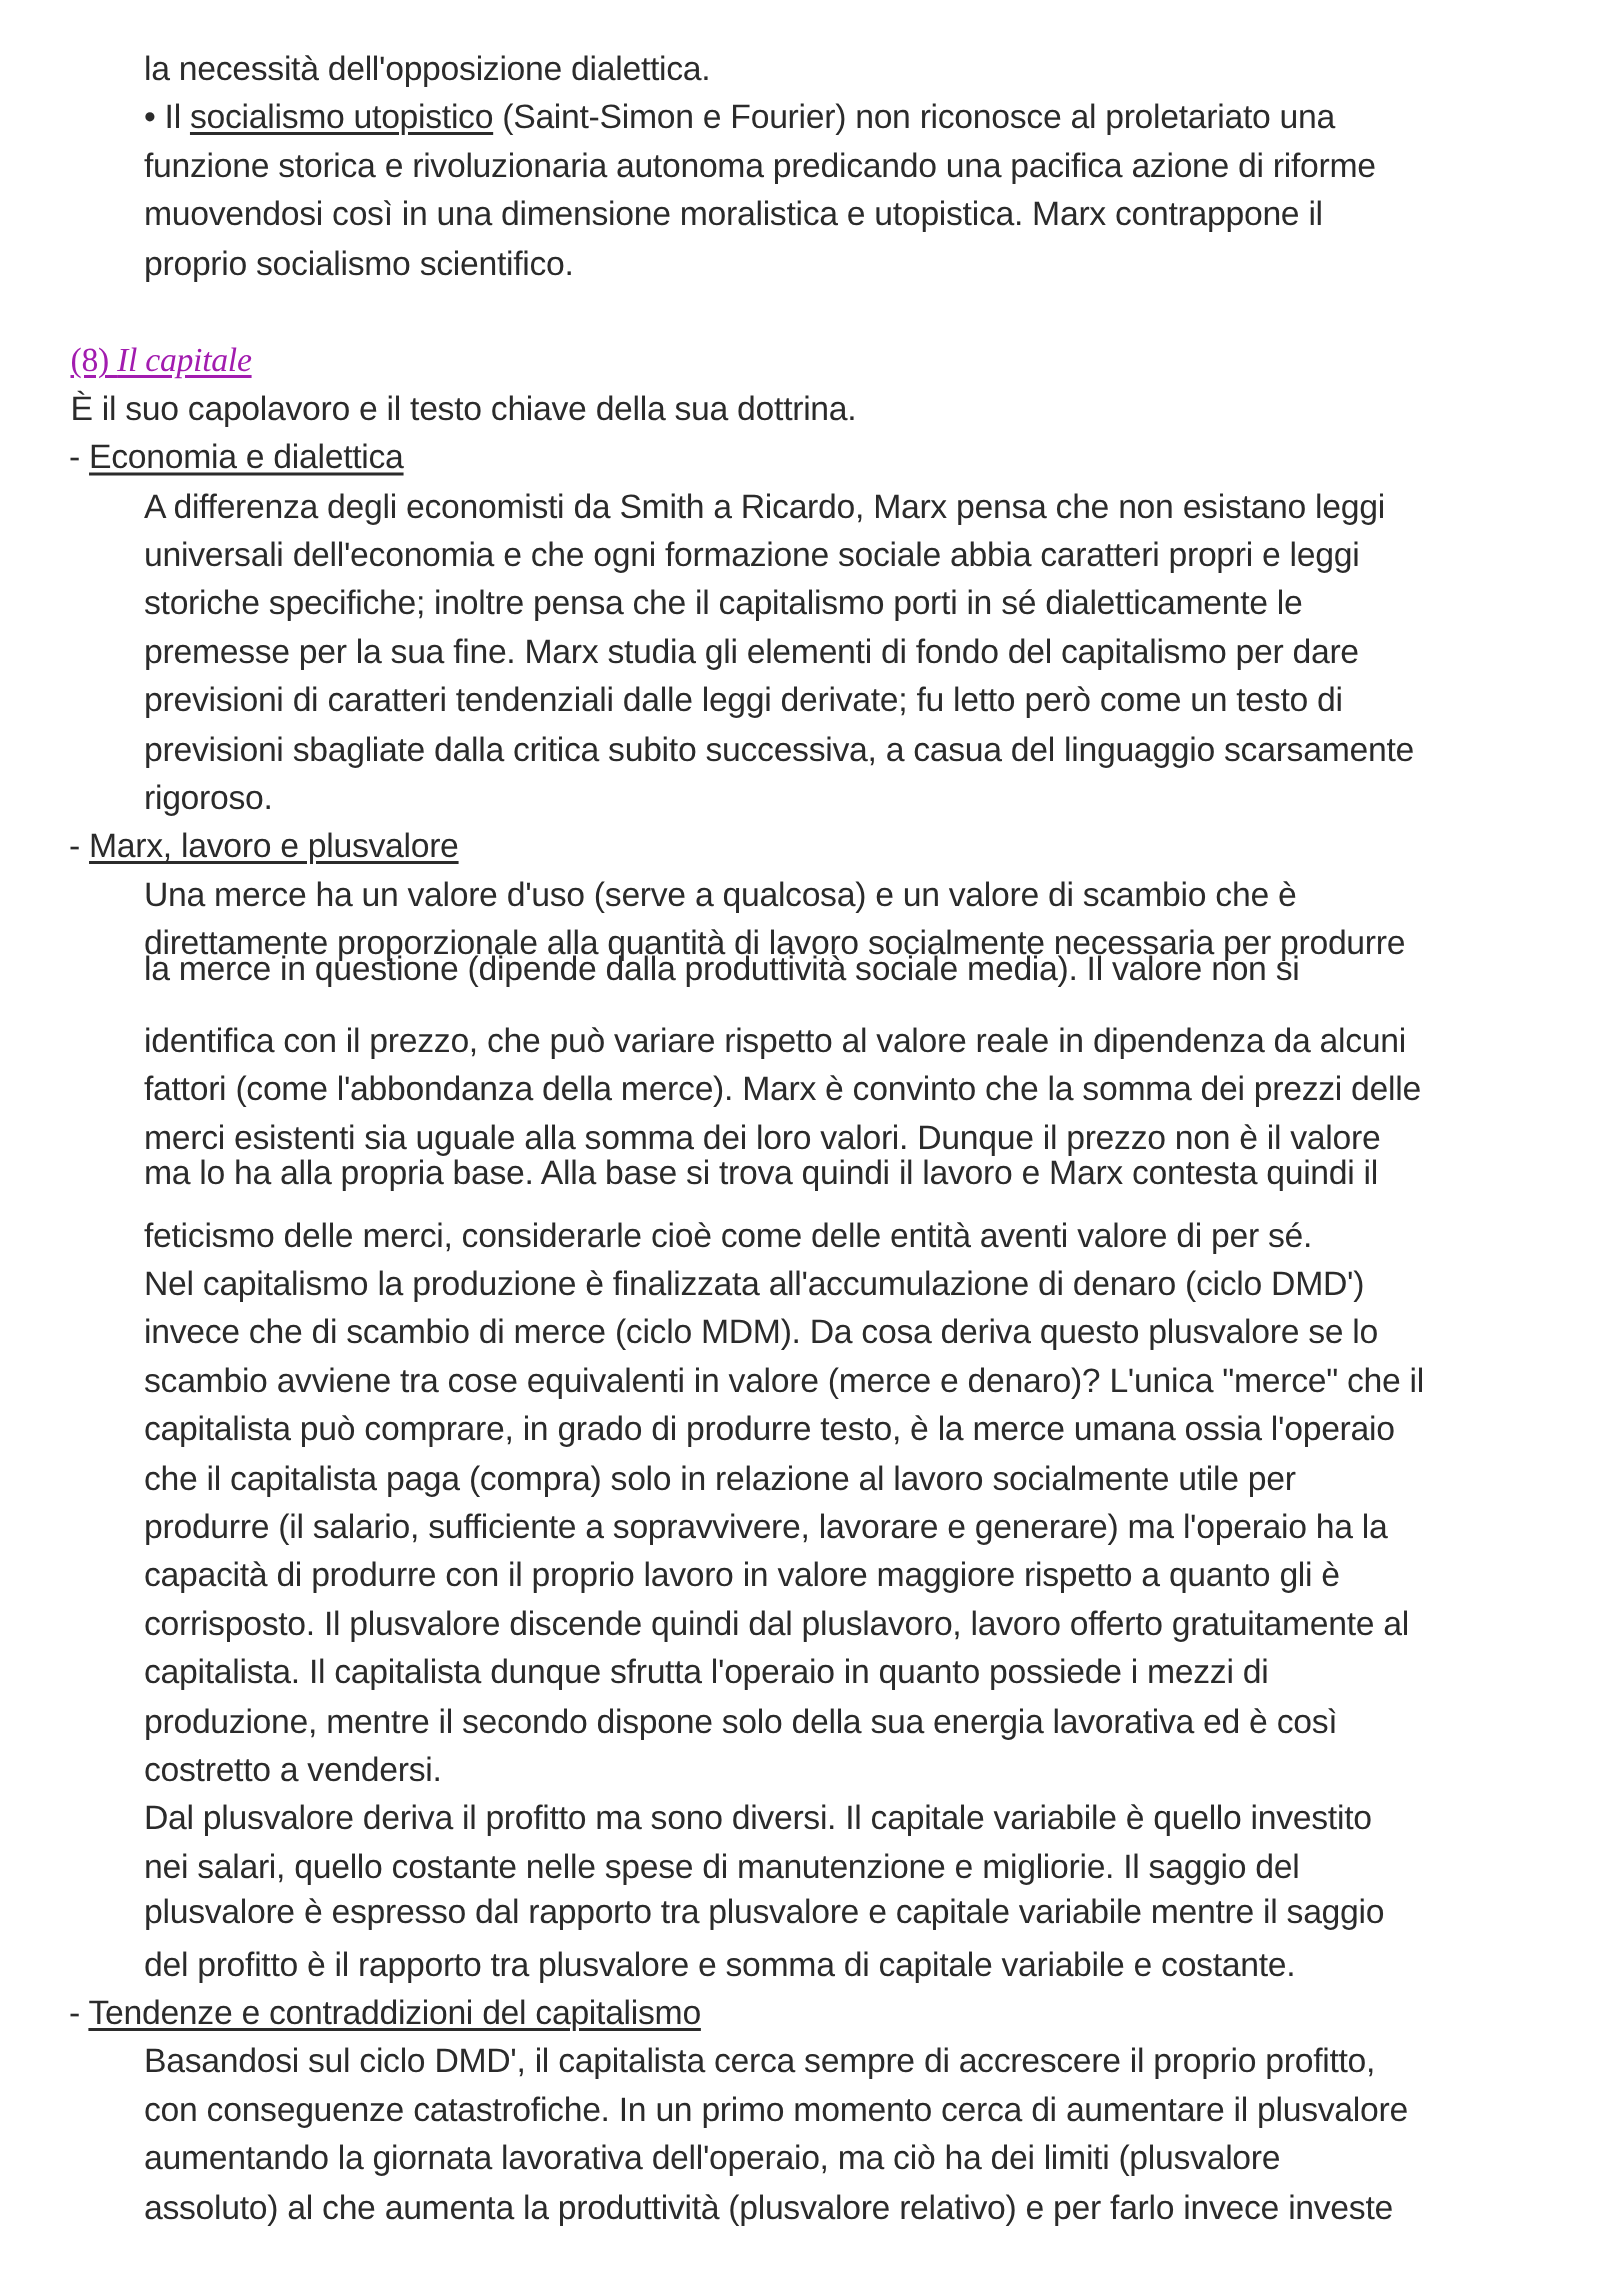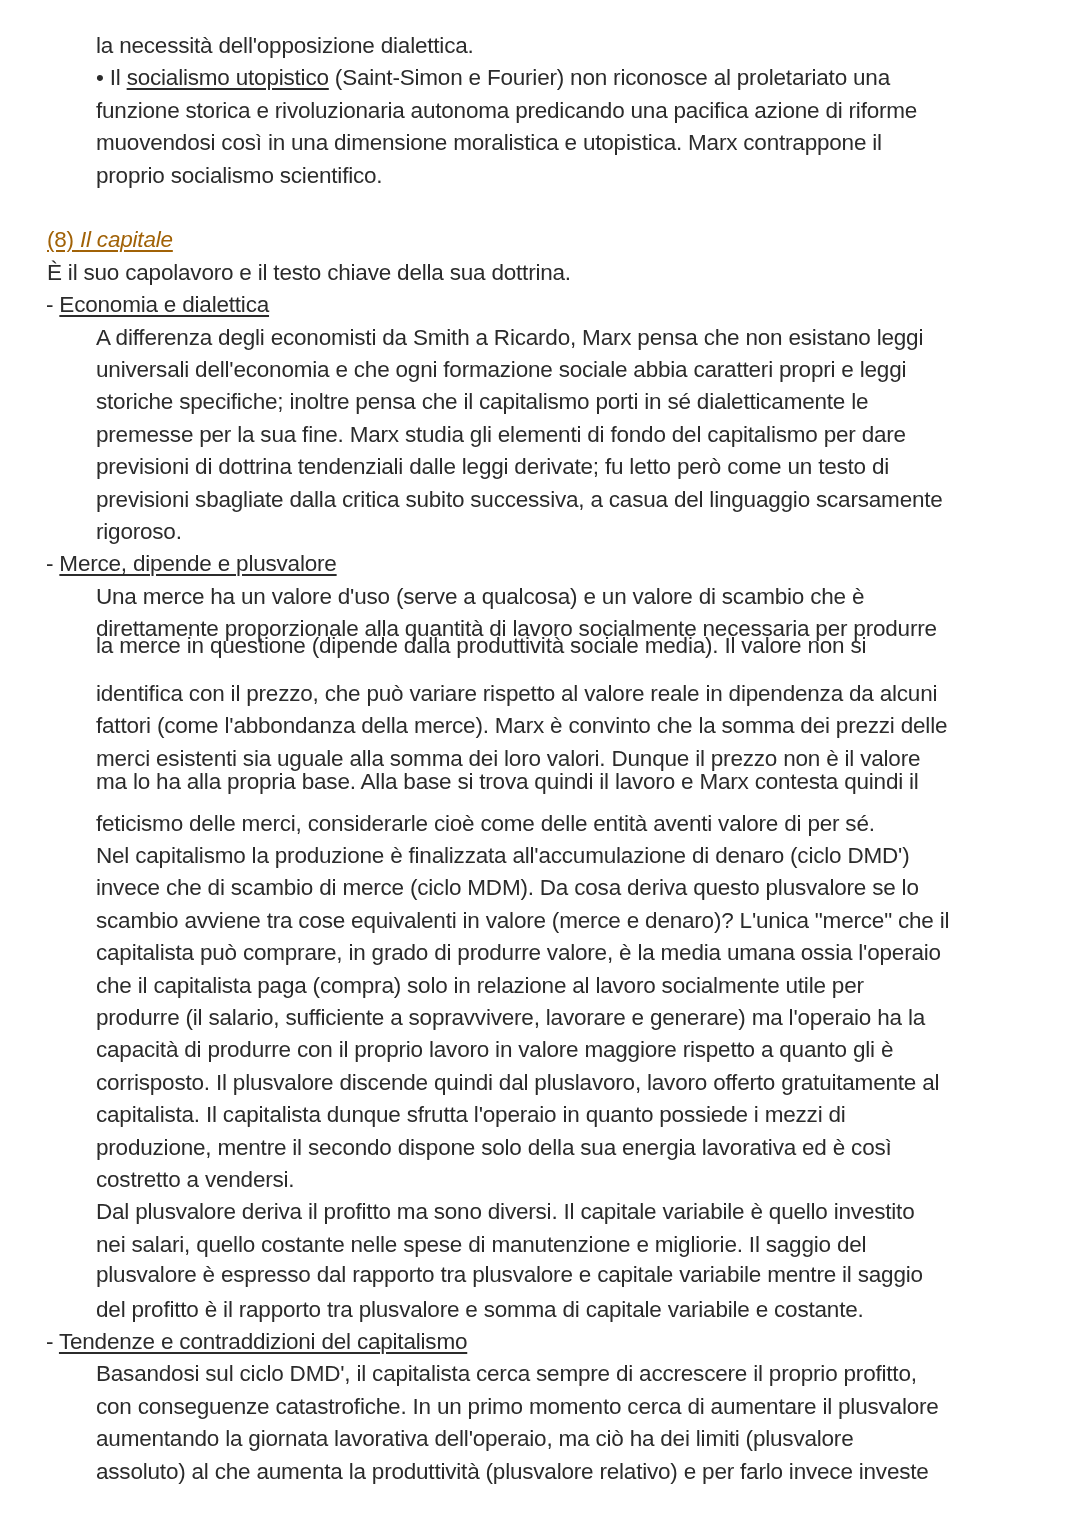--- a/index.html
+++ b/index.html
@@ -9,21 +9,21 @@
       color: #2b2b2b;
       font-size: 22.5px;
       line-height: 32.4px;
       letter-spacing: -0.2px;
     }
     .page { position: absolute; left: 0; top: 0; width: 1080px; }
     .line { position: absolute; white-space: nowrap; text-align: center; }
     .ind { left: 96px; }
     .sub { left: 46px; }
     u, .ul { text-decoration: underline; text-underline-offset: 3px; text-decoration-thickness: 1.5px; }
-    .heading { color: #a16207; }
+    .heading { color: #a21caf; font-family: Liberation Serif, serif; }
     .heading .title { font-style: italic; }
   </style>
 </head>
 <body>
 
 <div class="page">
 
   <div class="line ind" style="top:30px">la necessità dell'opposizione dialettica.</div>
   <div class="line ind" style="top:62px">
     <span>•</span><span> Il </span><span class="ul">socialismo utopistico</span><span> (Saint-Simon e Fourier) non riconosce al proletariato una</span>
@@ -37,39 +37,39 @@
   </div>
   <div class="line" style="left:47px; top:257px">È il suo capolavoro e il testo chiave della sua dottrina.</div>
 
   <div class="line sub" style="top:289px">
     <span>- </span><span class="ul">Economia e dialettica</span>
   </div>
   <div class="line ind" style="top:322px">A differenza degli economisti da Smith a Ricardo, Marx pensa che non esistano leggi</div>
   <div class="line ind" style="top:354px">universali dell'economia e che ogni formazione sociale abbia caratteri propri e leggi</div>
   <div class="line ind" style="top:386px">storiche specifiche; inoltre pensa che il capitalismo porti in sé dialetticamente le</div>
   <div class="line ind" style="top:419px">premesse per la sua fine. Marx studia gli elementi di fondo del capitalismo per dare</div>
-  <div class="line ind" style="top:451px">previsioni di dottrina tendenziali dalle leggi derivate; fu letto però come un testo di</div>
+  <div class="line ind" style="top:451px">previsioni di caratteri tendenziali dalle leggi derivate; fu letto però come un testo di</div>
   <div class="line ind" style="top:484px">previsioni sbagliate dalla critica subito successiva, a casua del linguaggio scarsamente</div>
   <div class="line ind" style="top:516px">rigoroso.</div>
 
   <div class="line sub" style="top:548px">
-    <span>- </span><span class="ul">Merce, dipende e plusvalore</span>
+    <span>- </span><span class="ul">Marx, lavoro e plusvalore</span>
   </div>
   <div class="line ind" style="top:581px">Una merce ha un valore d'uso (serve a qualcosa) e un valore di scambio che è</div>
   <div class="line ind" style="top:613px">direttamente proporzionale alla quantità di lavoro socialmente necessaria per produrre</div>
   <div class="line ind" style="top:630px">la merce in questione (dipende dalla produttività sociale media). Il valore non si</div>
   <div class="line ind" style="top:678px">identifica con il prezzo, che può variare rispetto al valore reale in dipendenza da alcuni</div>
   <div class="line ind" style="top:710px">fattori (come l'abbondanza della merce). Marx è convinto che la somma dei prezzi delle</div>
   <div class="line ind" style="top:743px">merci esistenti sia uguale alla somma dei loro valori. Dunque il prezzo non è il valore</div>
   <div class="line ind" style="top:766px">ma lo ha alla propria base. Alla base si trova quindi il lavoro e Marx contesta quindi il</div>
   <div class="line ind" style="top:808px">feticismo delle merci, considerarle cioè come delle entità aventi valore di per sé.</div>
   <div class="line ind" style="top:840px">Nel capitalismo la produzione è finalizzata all'accumulazione di denaro (ciclo DMD')</div>
   <div class="line ind" style="top:872px">invece che di scambio di merce (ciclo MDM). Da cosa deriva questo plusvalore se lo</div>
   <div class="line ind" style="top:905px">scambio avviene tra cose equivalenti in valore (merce e denaro)? L'unica "merce" che il</div>
-  <div class="line ind" style="top:937px">capitalista può comprare, in grado di produrre valore, è la media umana ossia l'operaio</div>
+  <div class="line ind" style="top:937px">capitalista può comprare, in grado di produrre testo, è la merce umana ossia l'operaio</div>
   <div class="line ind" style="top:970px">che il capitalista paga (compra) solo in relazione al lavoro socialmente utile per</div>
   <div class="line ind" style="top:1002px">produrre (il salario, sufficiente a sopravvivere, lavorare e generare) ma l'operaio ha la</div>
   <div class="line ind" style="top:1034px">capacità di produrre con il proprio lavoro in valore maggiore rispetto a quanto gli è</div>
   <div class="line ind" style="top:1067px">corrisposto. Il plusvalore discende quindi dal pluslavoro, lavoro offerto gratuitamente al</div>
   <div class="line ind" style="top:1099px">capitalista. Il capitalista dunque sfrutta l'operaio in quanto possiede i mezzi di</div>
   <div class="line ind" style="top:1132px">produzione, mentre il secondo dispone solo della sua energia lavorativa ed è così</div>
   <div class="line ind" style="top:1164px">costretto a vendersi.</div>
   <div class="line ind" style="top:1196px">Dal plusvalore deriva il profitto ma sono diversi. Il capitale variabile è quello investito</div>
   <div class="line ind" style="top:1229px">nei salari, quello costante nelle spese di manutenzione e migliorie. Il saggio del</div>
   <div class="line ind" style="top:1259px">plusvalore è espresso dal rapporto tra plusvalore e capitale variabile mentre il saggio</div>

